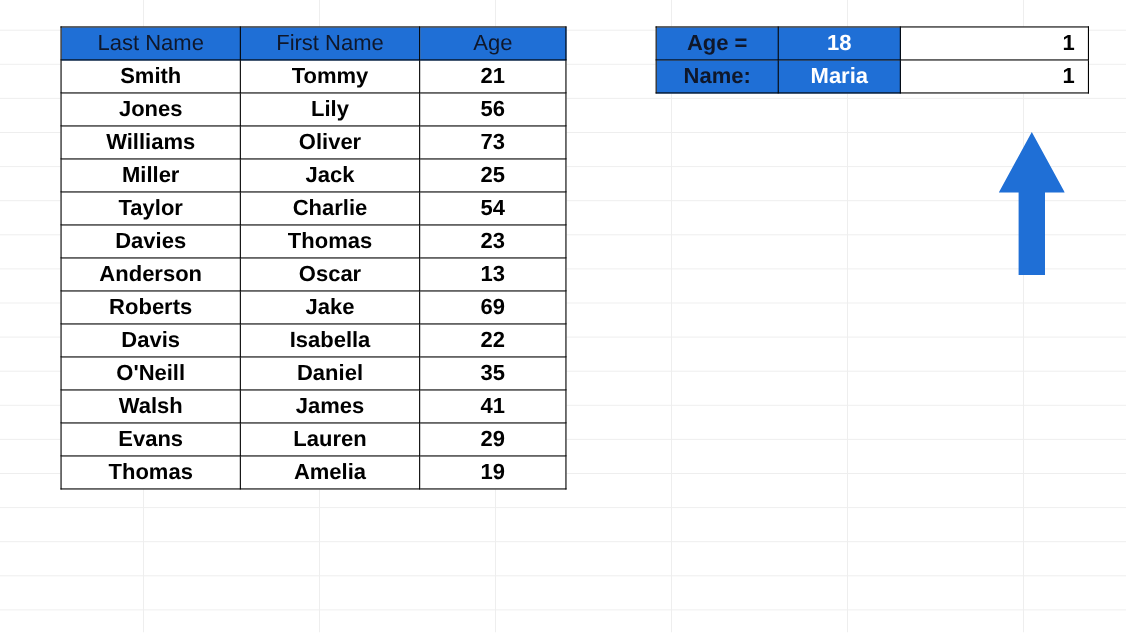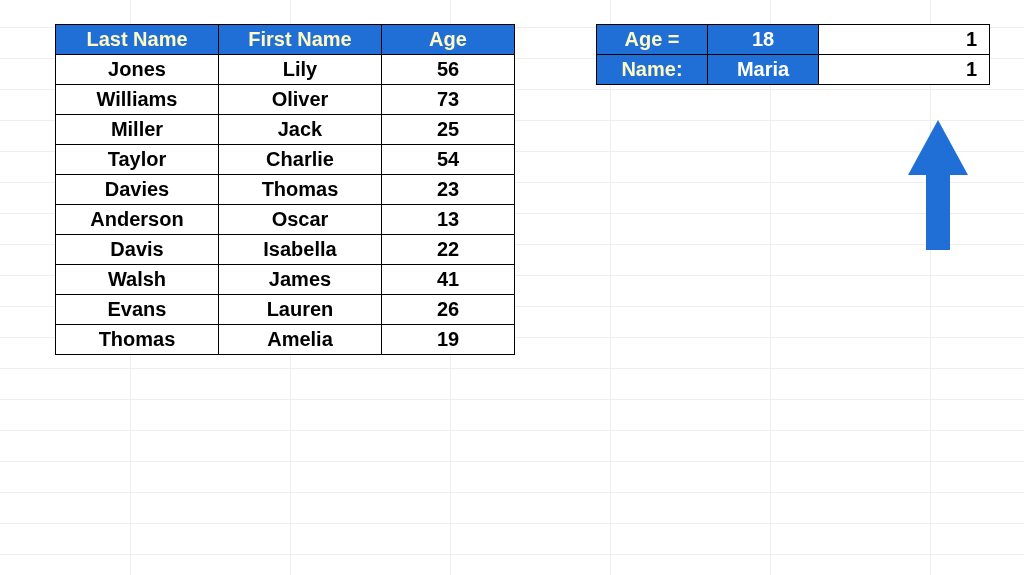--- a/index.html
+++ b/index.html
@@ -43,22 +43,22 @@
     border: 1px solid #000;
     height: 29px;
     padding: 0 6px;
     text-align: center;
     vertical-align: middle;
     font-weight: 700;
     white-space: nowrap;
   }
   .data-table th {
     background: #1f6fd6;
-    color: #fef9c3;
-    font-weight: 700;
+    color: #0f172a;
+    font-weight: 400;
   }
   .c-last  { width: 150px; }
   .c-first { width: 150px; }
   .c-age   { width: 120px; }
 
   
   .criteria-table {
     position: absolute;
     left: 596px;
     top: 24px;
@@ -69,21 +69,21 @@
     border: 1px solid #000;
     height: 29px;
     padding: 0 8px;
     vertical-align: middle;
     font-weight: 700;
     white-space: nowrap;
   }
   .criteria-table .lab {
     width: 94px;
     background: #1f6fd6;
-    color: #fef9c3;
+    color: #0f172a;
     text-align: center;
   }
   .criteria-table .val {
     width: 94px;
     background: #1f6fd6;
     color: #fff;
     text-align: center;
   }
   .criteria-table .res {
     width: 150px;
@@ -110,20 +110,25 @@
   <table class="data-table">
     <thead>
       <tr>
         <th class="c-last">Last Name</th>
         <th class="c-first">First Name</th>
         <th class="c-age">Age</th>
       </tr>
     </thead>
     <tbody>
       <tr>
+          <td class="c-last">Smith</td>
+          <td class="c-first">Tommy</td>
+          <td class="c-age">21</td>
+        </tr>
+      <tr>
           <td class="c-last">Jones</td>
           <td class="c-first">Lily</td>
           <td class="c-age">56</td>
         </tr>
       <tr>
           <td class="c-last">Williams</td>
           <td class="c-first">Oliver</td>
           <td class="c-age">73</td>
         </tr>
       <tr>
@@ -140,33 +145,43 @@
           <td class="c-last">Davies</td>
           <td class="c-first">Thomas</td>
           <td class="c-age">23</td>
         </tr>
       <tr>
           <td class="c-last">Anderson</td>
           <td class="c-first">Oscar</td>
           <td class="c-age">13</td>
         </tr>
       <tr>
+          <td class="c-last">Roberts</td>
+          <td class="c-first">Jake</td>
+          <td class="c-age">69</td>
+        </tr>
+      <tr>
           <td class="c-last">Davis</td>
           <td class="c-first">Isabella</td>
           <td class="c-age">22</td>
         </tr>
       <tr>
+          <td class="c-last">O'Neill</td>
+          <td class="c-first">Daniel</td>
+          <td class="c-age">35</td>
+        </tr>
+      <tr>
           <td class="c-last">Walsh</td>
           <td class="c-first">James</td>
           <td class="c-age">41</td>
         </tr>
       <tr>
           <td class="c-last">Evans</td>
           <td class="c-first">Lauren</td>
-          <td class="c-age">26</td>
+          <td class="c-age">29</td>
         </tr>
       <tr>
           <td class="c-last">Thomas</td>
           <td class="c-first">Amelia</td>
           <td class="c-age">19</td>
         </tr>
     </tbody>
   </table>
 
   <table class="criteria-table">

